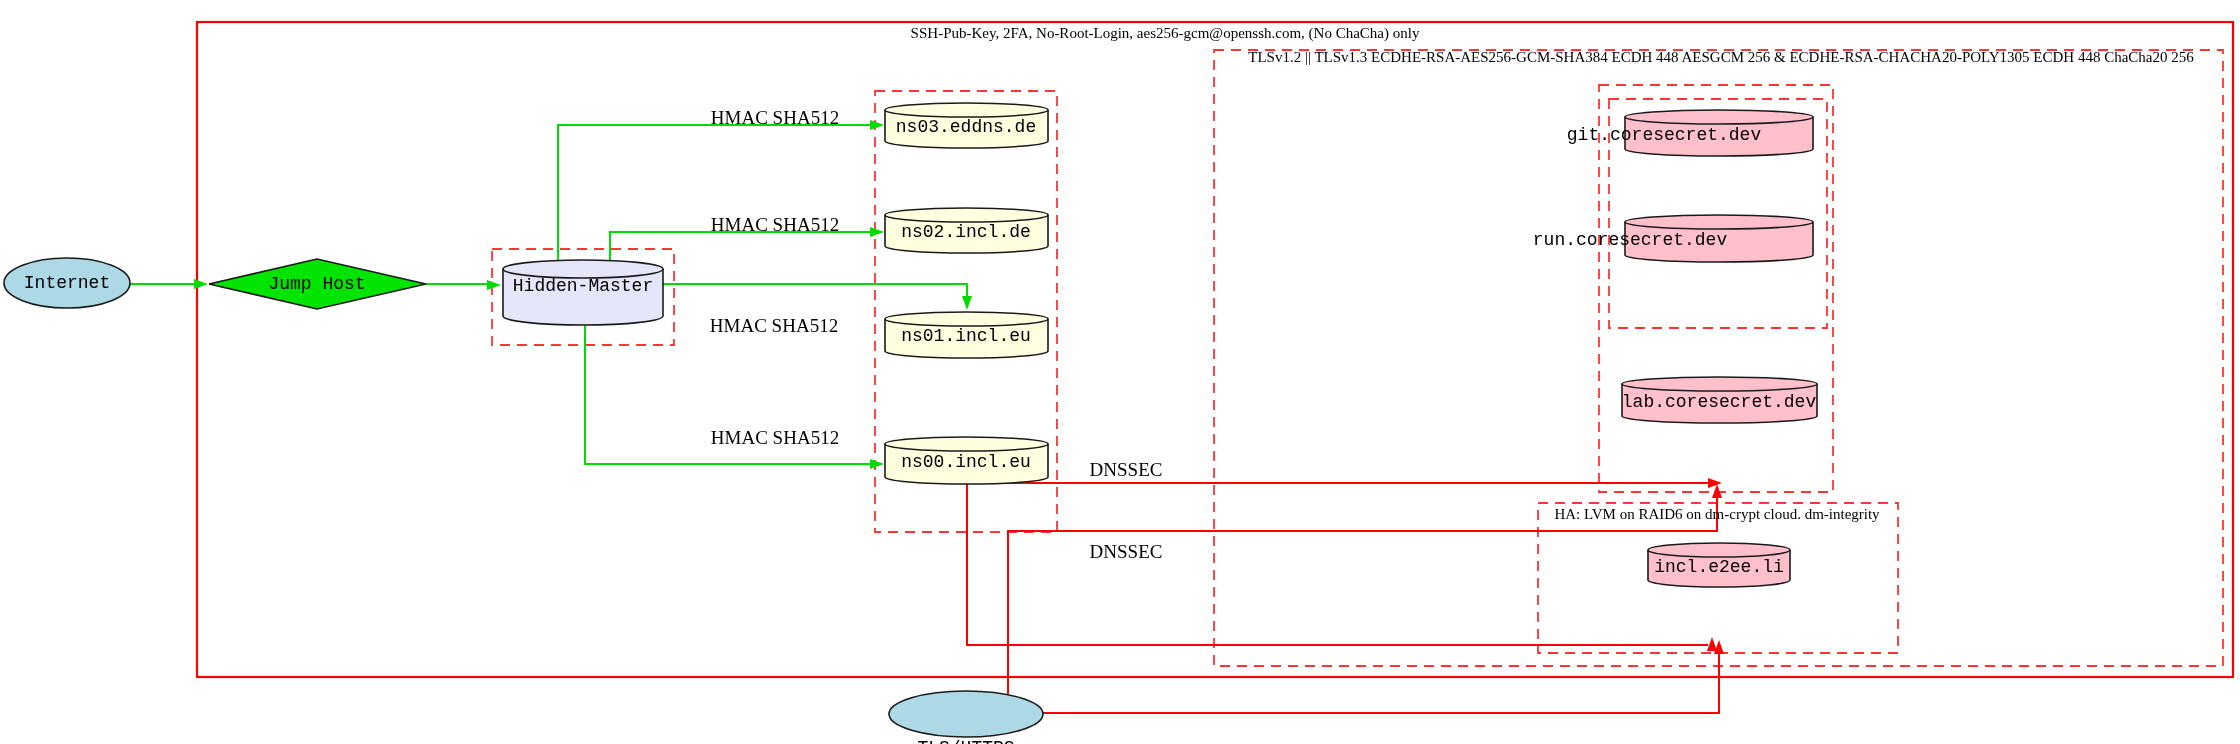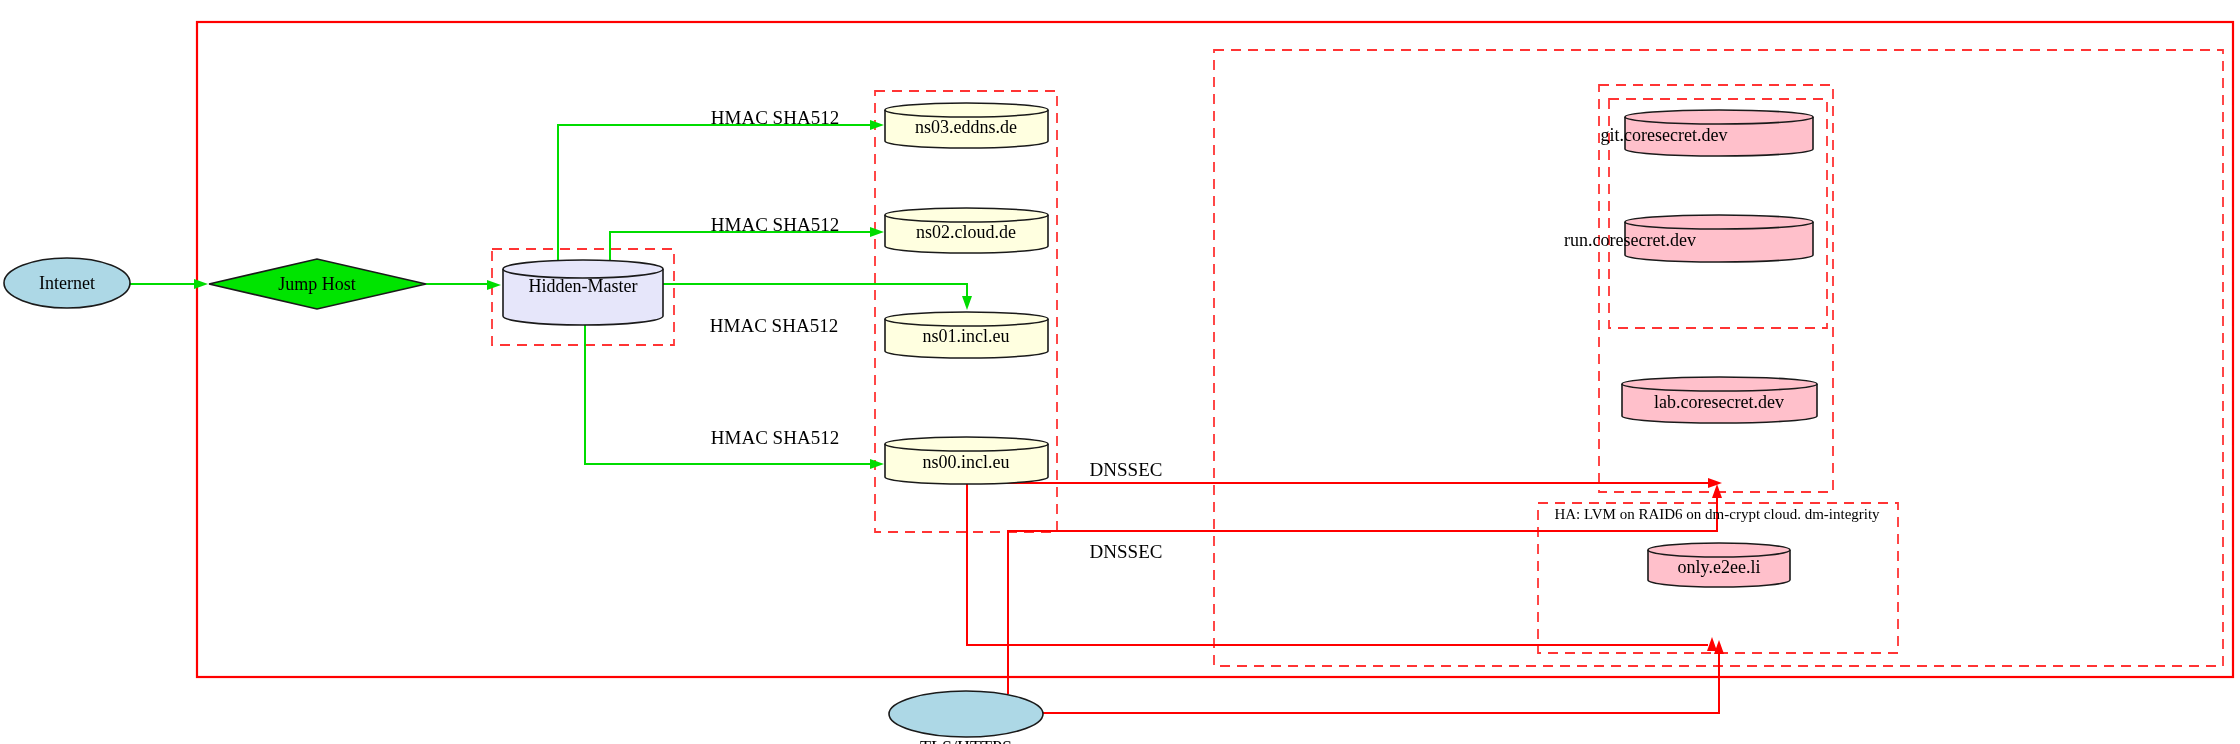--- a/index.html
+++ b/index.html
@@ -11,21 +11,21 @@
     overflow:hidden;
   }
   .canvas svg{position:absolute;left:0;top:0;}
   .lbl{
     position:absolute;
     transform:translate(-50%,-50%);
     white-space:nowrap;
     color:#000;
     line-height:1;
   }
-  .sans{font-family:Liberation Serif, serif;}
+  .sans{font-family:Liberation Mono, monospace;}
   .serif{font-family:"Liberation Serif","DejaVu Serif",serif;}
   .fs18{font-size:18px;}
   .fs19{font-size:19px;}
   .fs15{font-size:15px;}
 </style>
 </head>
 <body>
 
 <div class="canvas">
 
@@ -107,29 +107,31 @@
       <path d="M1648,550 A71,7 0 0 0 1790,550" fill="none"></path>
 
       <ellipse cx="966" cy="714" rx="77" ry="23" fill="#add8e6"></ellipse>
     </g>
   </svg>
 
   <div class="lbl sans fs18" style="left:67px;top:283px">Internet</div>
   <div class="lbl sans fs18" style="left:317px;top:284px">Jump Host</div>
   <div class="lbl sans fs18" style="left:583px;top:286px">Hidden-Master</div>
   <div class="lbl sans fs18" style="left:966px;top:127px">ns03.eddns.de</div>
-  <div class="lbl sans fs18" style="left:966px;top:232px">ns02.cloud.de</div>
+  <div class="lbl sans fs18" style="left:966px;top:232px">ns02.incl.de</div>
   <div class="lbl sans fs18" style="left:966px;top:336px">ns01.incl.eu</div>
   <div class="lbl sans fs18" style="left:966px;top:462px">ns00.incl.eu</div>
   <div class="lbl sans fs18" style="left:1664px;top:135px">git.coresecret.dev</div>
   <div class="lbl sans fs18" style="left:1630px;top:240px">run.coresecret.dev</div>
   <div class="lbl sans fs18" style="left:1719px;top:402px">lab.coresecret.dev</div>
-  <div class="lbl sans fs18" style="left:1719px;top:567px">only.e2ee.li</div>
+  <div class="lbl sans fs18" style="left:1719px;top:567px">incl.e2ee.li</div>
   <div class="lbl sans fs18" style="left:966px;top:748px">TLS/HTTPS</div>
 
+  <div class="lbl serif fs15" style="left:1165px;top:33px">SSH-Pub-Key, 2FA, No-Root-Login, aes256-gcm@openssh.com, (No ChaCha) only</div>
+  <div class="lbl serif fs15" style="left:1721px;top:57px">TLSv1.2 || TLSv1.3 ECDHE-RSA-AES256-GCM-SHA384 ECDH 448 AESGCM 256 &amp; ECDHE-RSA-CHACHA20-POLY1305 ECDH 448 ChaCha20 256</div>
   <div class="lbl serif fs15" style="left:1717px;top:514px">HA: LVM on RAID6 on dm-crypt cloud. dm-integrity</div>
 
   <div class="lbl serif fs19" style="left:775px;top:117px">HMAC SHA512</div>
   <div class="lbl serif fs19" style="left:775px;top:224px">HMAC SHA512</div>
   <div class="lbl serif fs19" style="left:774px;top:325px">HMAC SHA512</div>
   <div class="lbl serif fs19" style="left:775px;top:437px">HMAC SHA512</div>
   <div class="lbl serif fs19" style="left:1126px;top:469px">DNSSEC</div>
   <div class="lbl serif fs19" style="left:1126px;top:551px">DNSSEC</div>
 
 </div>

